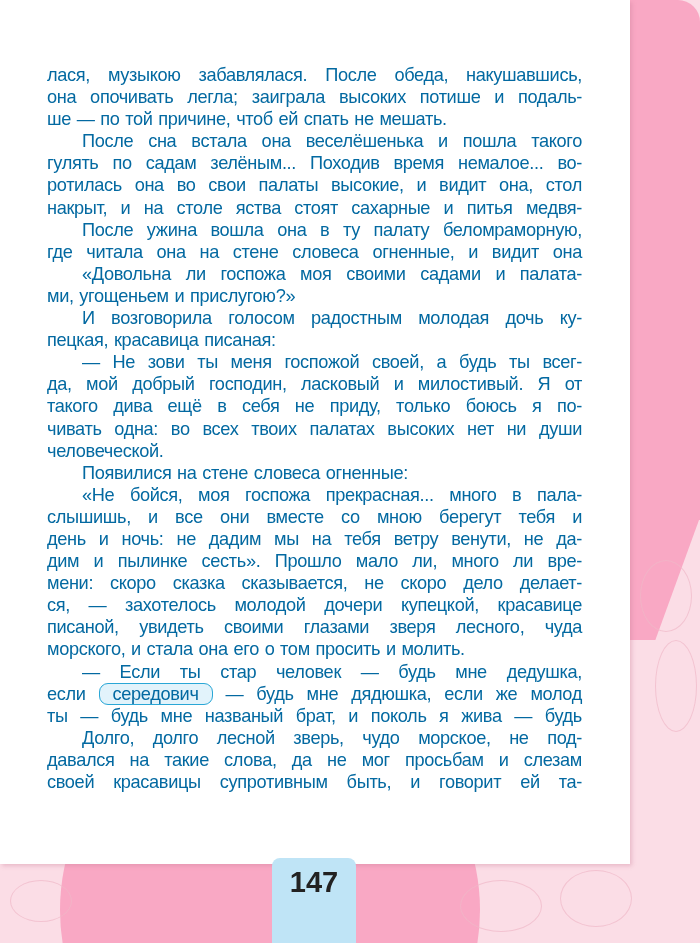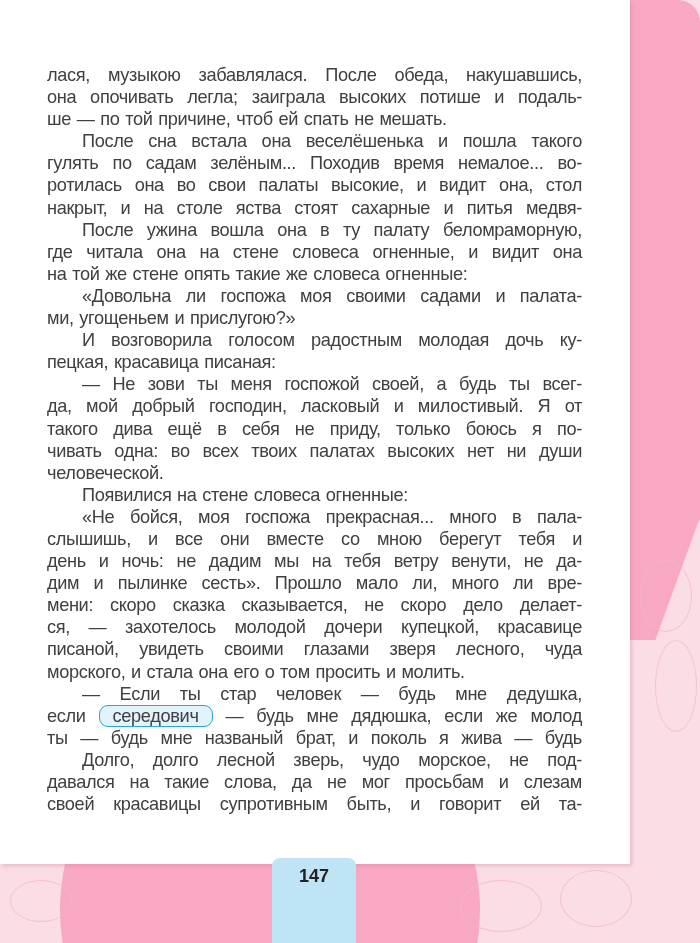--- a/index.html
+++ b/index.html
@@ -23,37 +23,37 @@
   .ornament {
     position:absolute; border:1px solid #f0b8c8; border-radius:50%; opacity:.7;
   }
   .page {
     position:absolute; left:0; top:0; width:630px; height:864px;
     background:#ffffff; box-shadow:2px 2px 4px rgba(200,120,150,.35);
   }
   .text {
     position:absolute; left:47px; top:64px; width:535px;
     font-family:"Liberation Sans Narrow","Liberation Sans", sans-serif;
-    font-size:18.2px; line-height:22.1px; color:#404040;
+    font-size:18.2px; line-height:22.1px; color:#0369a1;
     letter-spacing:-0.35px; word-spacing:1px;
   }
   .line { display:block; white-space:nowrap; text-align:justify; text-align-last:justify; height:22.1px; }
   .line.last { text-align-last:left; }
   .line.indent { padding-left:35px; }
   .gloss {
     border:1.5px solid #2aa7d6; border-radius:9px; background:#e2f3fb;
     padding:0 13px;
   }
   .page-tab {
     position:absolute; left:272px; top:858px; width:84px; height:90px;
     background:#bfe4f6; border-radius:8px 8px 0 0;
   }
   .page-num {
     position:absolute; left:272px; top:866px; width:84px; text-align:center;
-    font-family:"Liberation Sans", sans-serif; font-weight:bold; font-size:18px; color:#222;
+    font-family:"Liberation Sans", sans-serif; font-weight:bold; font-size:29px; color:#222;
   }
 </style>
 </head>
 <body>
 
 <div class="pink-band"></div>
 <div class="pink-diag"></div>
 <div class="pink-blob"></div>
 <div class="ornament" style="left:640px;top:560px;width:50px;height:70px;"></div>
 <div class="ornament" style="left:655px;top:640px;width:40px;height:90px;"></div>
@@ -65,21 +65,20 @@
   <div class="text" id="text">
       <span class="line">лася, музыкою забавлялася. После обеда, накушавшись,</span>
       <span class="line">она опочивать легла; заиграла высоких потише и подаль-</span>
       <span class="line last">ше — по той причине, чтоб ей спать не мешать.</span>
       <span class="line indent">После сна встала она веселёшенька и пошла такого</span>
       <span class="line">гулять по садам зелёным... Походив время немалое... во-</span>
       <span class="line">ротилась она во свои палаты высокие, и видит она, стол</span>
       <span class="line">накрыт, и на столе яства стоят сахарные и питья медвя-</span>
       <span class="line indent">После ужина вошла она в ту палату беломраморную,</span>
       <span class="line">где читала она на стене словеса огненные, и видит она</span>
-      <span class="line last">на той же стене опять такие же словеса огненные:</span>
       <span class="line indent">«Довольна ли госпожа моя своими садами и палата-</span>
       <span class="line last">ми, угощеньем и прислугою?»</span>
       <span class="line indent">И возговорила голосом радостным молодая дочь ку-</span>
       <span class="line last">пецкая, красавица писаная:</span>
       <span class="line indent">— Не зови ты меня госпожой своей, а будь ты всег-</span>
       <span class="line">да, мой добрый господин, ласковый и милостивый. Я от</span>
       <span class="line">такого дива ещё в себя не приду, только боюсь я по-</span>
       <span class="line">чивать одна: во всех твоих палатах высоких нет ни души</span>
       <span class="line last">человеческой.</span>
       <span class="line indent last">Появилися на стене словеса огненные:</span>

